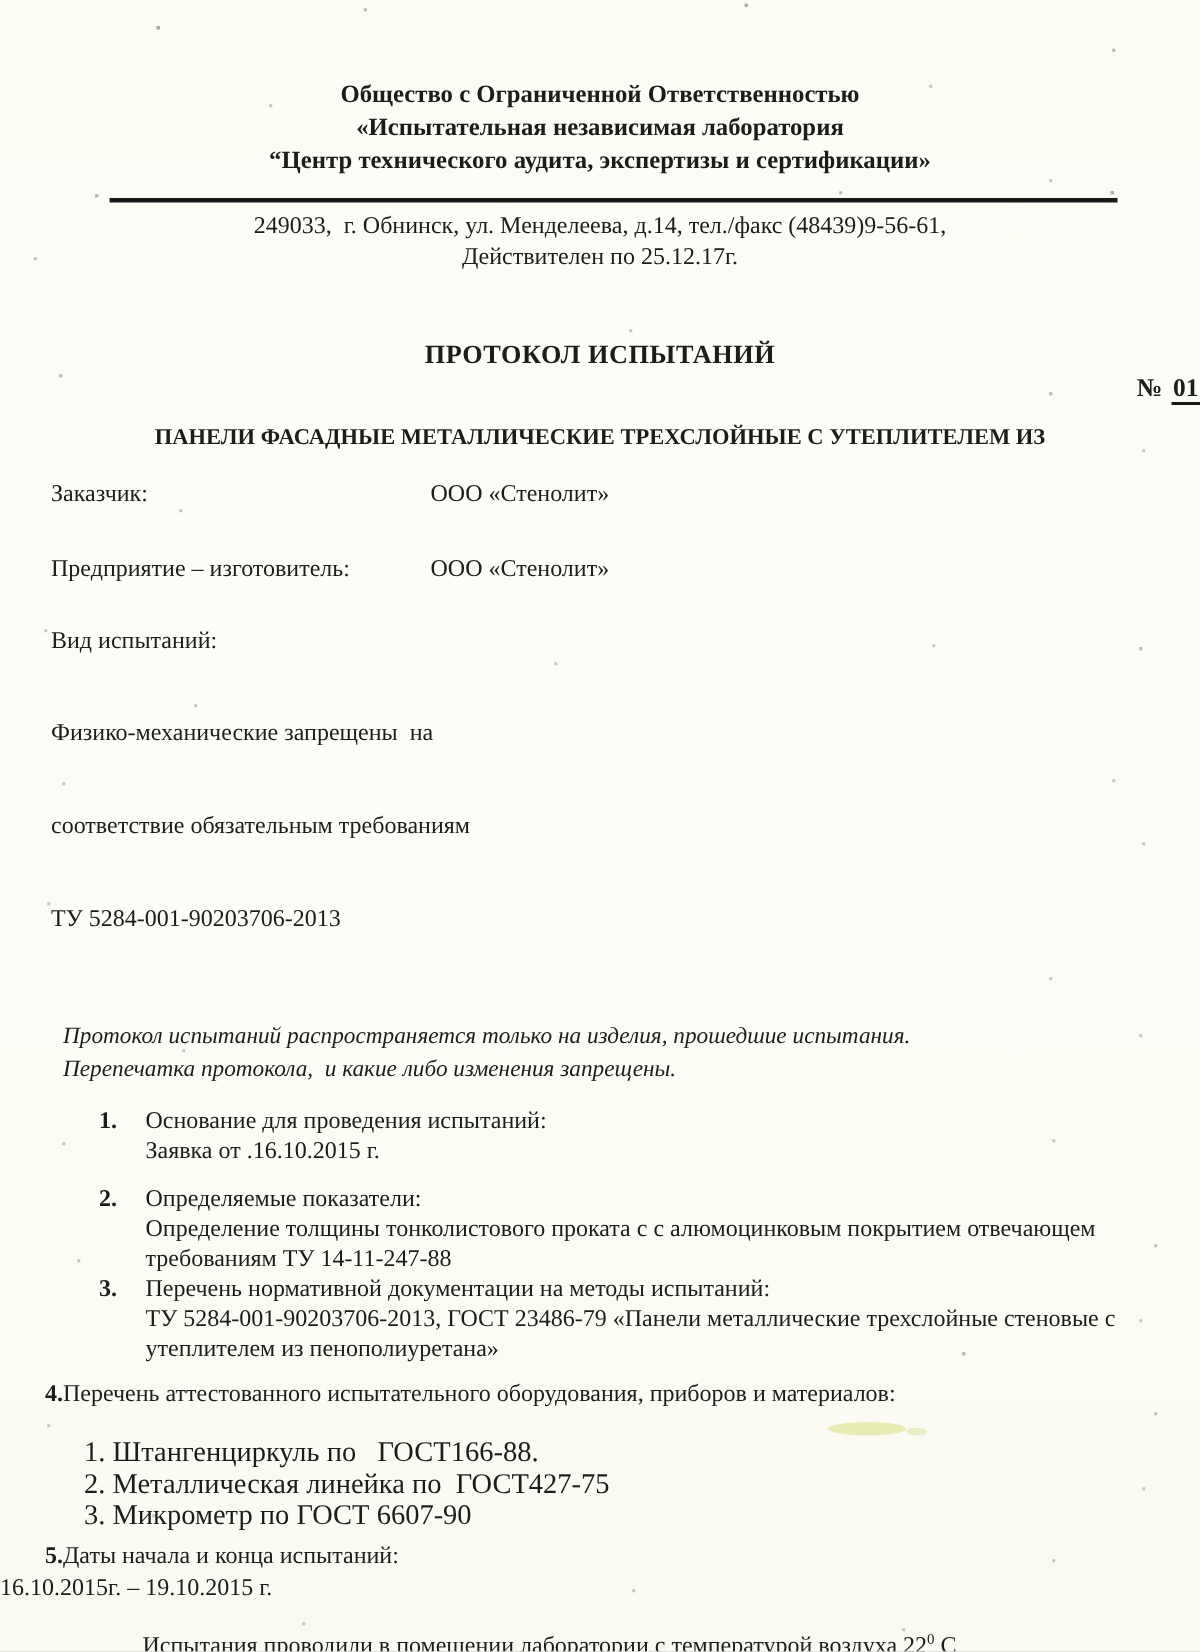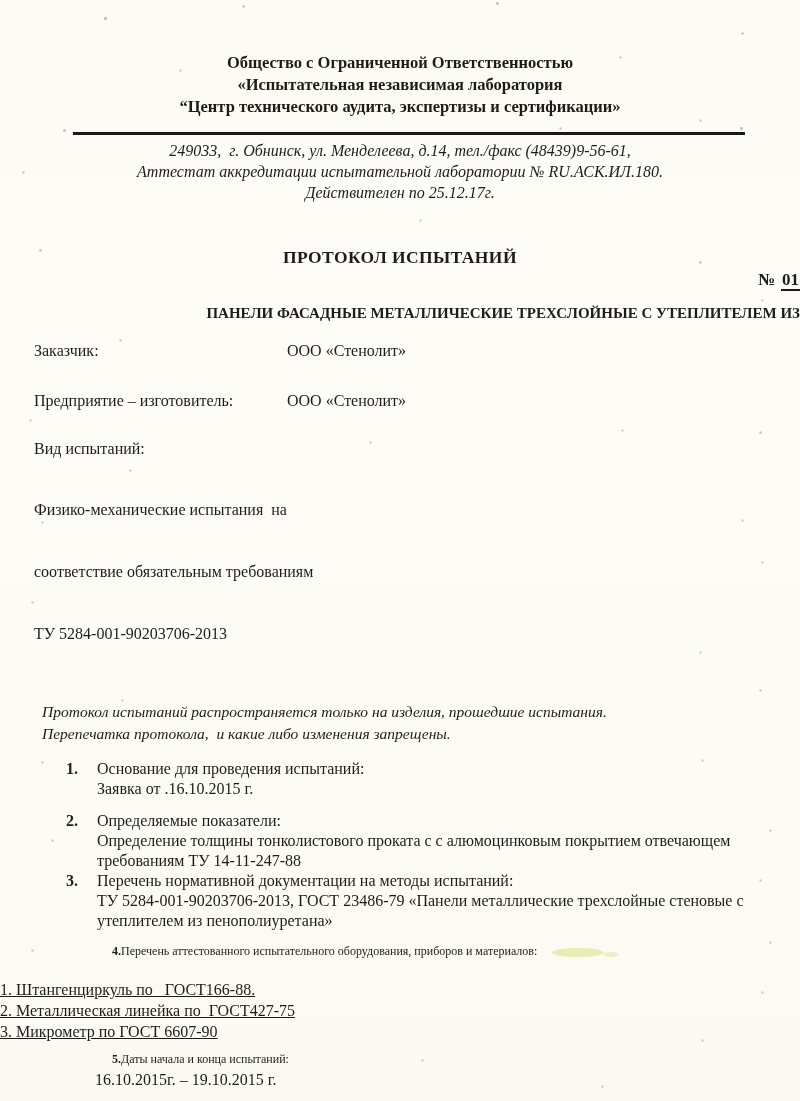--- a/index.html
+++ b/index.html
@@ -6,57 +6,57 @@
   html,body { background:#d9d9d9; }
   body { font-family:"Liberation Serif","DejaVu Serif",serif; }
   .page {
     position:relative;
     width:800px; height:1101px;
     margin:0 auto;
     background:linear-gradient(180deg,#fcfbf4 0%,#fdfcf7 35%,#fbfaf2 100%);
     color:#1c1c1c;
     overflow:hidden;
   }
-  .pre { white-space:pre-wrap;font-style:italic; }
+  .pre { white-space:pre-wrap; }
 
   .org-header { padding-top:52px; font-weight:bold; font-size:16.5px; line-height:22px; text-align:center; }
   .rule { height:3px; background:#191919; margin:14px 55px 0 73px; }
   .addr-block { margin-top:5px; font-size:16px; line-height:21px; text-align:center; }
 
   .protocol-title { margin-top:43px; font-size:17.5px; font-weight:bold; letter-spacing:.4px; line-height:22px; text-align:center; }
   .protocol-number { font-size:17px; font-weight:bold; line-height:24px; text-align:right; }
   .protocol-number .u { border-bottom:2px solid #191919; margin-left:6px; padding:0 1px 0px 1px; }
 
-  .subject { margin-top:12px; font-size:15px; font-weight:bold; line-height:19px; text-align:right; }
+  .subject { margin-top:12px; font-size:15px; font-weight:bold; line-height:19px; text-align:center; }
 
   .field-row { display:flex; padding-left:34px; padding-right:30px; font-size:16px; line-height:20px; }
   .field-row.r1 { margin-top:18px; }
   .field-row.r2 { margin-top:30px; }
   .field-row.r3 { margin-top:28px;flex-direction:column; }
   .field-label { width:253px; flex:none; }
   .field-value { white-space:pre-wrap; }
   .field-value .vline { line-height:22px; white-space:pre-wrap; }
 
   .disclaimer { margin-top:16px; padding-left:42px; padding-right:48px; font-style:italic; font-size:15.5px; line-height:22px; }
 
   .num-list { margin-top:14px; }
   .num-item { display:flex; padding-left:66px; padding-right:52px; font-size:16px; line-height:20px; }
   .num-item.i2 { margin-top:12px; }
   .num-item .num { font-weight:bold; width:31px; flex:none; }
   .num-item .item-body { white-space:pre-wrap; }
 
-  .section-head { padding-left:112px; padding-right:40px; font-size:12px; line-height:20px; }
+  .section-head { padding-left:30px; padding-right:40px; font-size:16px; line-height:20px; }
   .section-head .num { font-weight:bold; }
   .sec4 { margin-top:10px; }
   .sec5 { margin-top:7px; }
 
-  .equipment { margin-top:18px; font-size:16px; line-height:21px;text-decoration:underline; }
+  .equipment { margin-top:18px; padding-left:56px; font-size:19px; line-height:21px; }
   .equipment div { white-space:pre-wrap; }
 
-  .dates-line { padding-left:95px; font-size:16px; line-height:20px; margin-top:1px; }
+  .dates-line { font-size:16px; line-height:20px; margin-top:1px; }
 
   .conditions { margin-top:14px; padding-left:95px; font-size:16px; line-height:22px; }
   .conditions sup { font-size:10px; }
 
   
   .speckles { position:absolute; left:0; top:0; width:1px; height:1px; background:transparent; pointer-events:none;
     box-shadow:
       105px 18px 0 0.7px rgba(70,70,70,.45), 243px 6px 0 0.5px rgba(70,70,70,.4),
       497px 3px 0 0.6px rgba(70,70,70,.45), 742px 33px 0 0.5px rgba(70,70,70,.4),
       64px 130px 0 0.6px rgba(70,70,70,.4), 560px 128px 0 0.5px rgba(70,70,70,.35),
@@ -92,21 +92,20 @@
   <div class="org-header">
     <div>Общество с Ограниченной Ответственностью</div>
     <div>«Испытательная независимая лаборатория</div>
     <div>“Центр технического аудита, экспертизы и сертификации»</div>
   </div>
 
   <div class="rule"></div>
 
   <div class="addr-block">
     <div class="pre">249033,  г. Обнинск, ул. Менделеева, д.14, тел./факс (48439)9-56-61,</div>
-    <div class="pre">Аттестат аккредитации испытательной лаборатории № RU.АСК.ИЛ.180.</div>
     <div class="pre">Действителен по 25.12.17г.</div>
   </div>
 
   <div class="protocol-title">ПРОТОКОЛ ИСПЫТАНИЙ</div>
 
   <div class="protocol-number">
     <span>№</span><span class="u">01</span>
   </div>
 
   <div class="subject">
@@ -119,21 +118,21 @@
   </div>
 
   <div class="field-row r2">
     <div class="field-label">Предприятие – изготовитель:</div>
     <div class="field-value">ООО «Стенолит»</div>
   </div>
 
   <div class="field-row r3">
     <div class="field-label">Вид испытаний:</div>
     <div class="field-value">
-      <div class="vline">Физико-механические испытания  на</div>
+      <div class="vline">Физико-механические запрещены  на</div>
       <div class="vline">соответствие обязательным требованиям</div>
       <div class="vline">ТУ 5284-001-90203706-2013</div>
     </div>
   </div>
 
   <div class="disclaimer">
     <div class="pre">Протокол испытаний распространяется только на изделия, прошедшие испытания.</div>
     <div class="pre">Перепечатка протокола,  и какие либо изменения запрещены.</div>
   </div>
 

